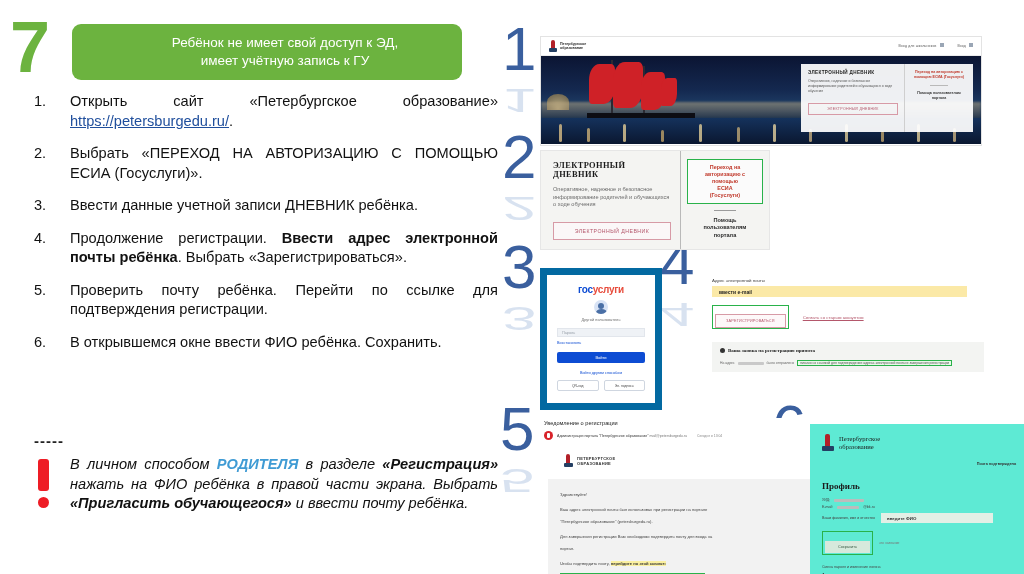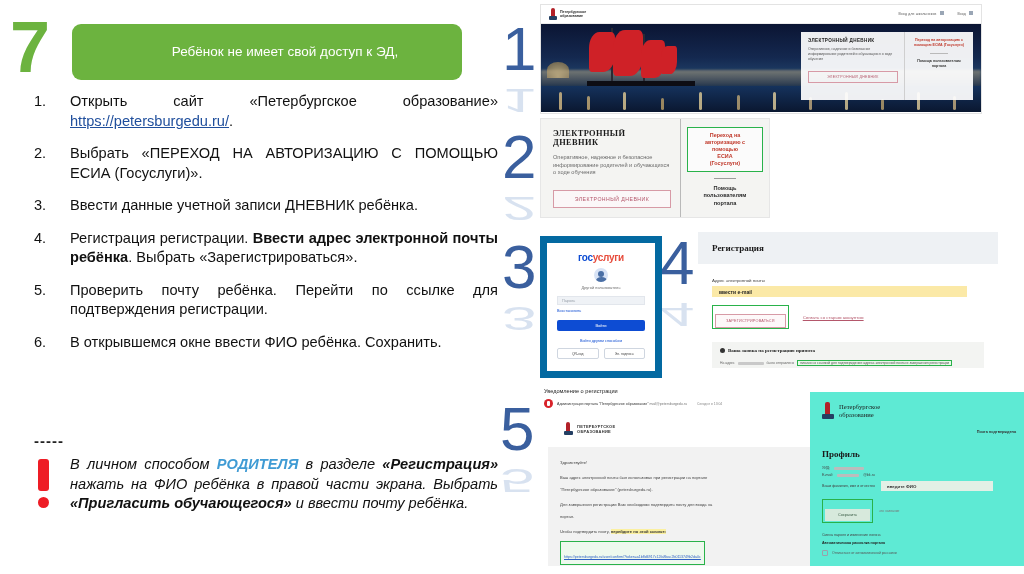--- a/index.html
+++ b/index.html
@@ -60,21 +60,21 @@
   .bignum{
     position:absolute;font-size:62px;line-height:58px;font-weight:400;
     color:#3a5f9e;font-family:"Liberation Sans","DejaVu Sans",sans-serif;
   }
   .bignum::after{
     content:attr(data-g);display:block;
     transform:scaleY(-0.55);opacity:.30;
     color:#7fa0cf;margin-top:-6px;
   }
 
-  .shot{position:absolute;background:#fff;overflow:hidden;}
+  .shot{position:absolute;background:#fff;overflow:hidden;margin-top:32px;}
 
   
   #shot1{left:40px;top:4px;width:440px;height:108px;border:1px solid #e3e3e3;}
   .pe-header{height:18px;background:#fff;position:relative;border-bottom:1px solid #ececec;}
   .pe-logo{position:absolute;left:8px;top:3px;display:flex;align-items:center;gap:3px;}
   .pe-logo .mark{
     width:8px;height:12px;position:relative;
   }
   .pe-logo .mark::before{
     content:"";position:absolute;left:2px;top:0;width:4px;height:9px;
@@ -236,20 +236,21 @@
 
 <div class="slide">
 
   <div class="left">
 
     <div class="step-num">7</div>
 
     <div class="title-banner">
       <div>
         <span>Ребёнок не имеет свой доступ к ЭД,</span>
+        <span>имеет учётную запись к ГУ</span>
       </div>
     </div>
 
     <div class="steps">
 
       <div class="step">
         <div class="mk">1.</div>
         <div class="bd"><i>Открыть сайт «Петербургское образование» </i><a class="lnk" href="#">https://petersburgedu.ru/</a><i>.</i></div>
       </div>
 
@@ -258,21 +259,21 @@
         <div class="bd">Выбрать «ПЕРЕХОД НА АВТОРИЗАЦИЮ С ПОМОЩЬЮ ЕСИА (Госуслуги)».</div>
       </div>
 
       <div class="step">
         <div class="mk">3.</div>
         <div class="bd">Ввести данные учетной записи ДНЕВНИК ребёнка.</div>
       </div>
 
       <div class="step">
         <div class="mk">4.</div>
-        <div class="bd"><i>Регистрация регистрации. </i><i class="b">Ввести адрес электронной почты ребёнка</i><i>. Выбрать «Зарегистрироваться».</i></div>
+        <div class="bd"><i>Продолжение регистрации. </i><i class="b">Ввести адрес электронной почты ребёнка</i><i>. Выбрать «Зарегистрироваться».</i></div>
       </div>
 
       <div class="step">
         <div class="mk">5.</div>
         <div class="bd">Проверить почту ребёнка. Перейти по ссылке для подтверждения регистрации.</div>
       </div>
 
       <div class="step">
         <div class="mk">6.</div>
         <div class="bd">В открывшемся окне ввести ФИО ребёнка. Сохранить.</div>
@@ -392,23 +393,20 @@
         <div class="gu-btn">Войти</div>
         <div class="gu-alt">Войти другим способом</div>
         <div class="gu-row">
           <div>QR-код</div>
           <div>Эл. подпись</div>
         </div>
       </div>
     </div>
 
     <div class="shot" id="shot4">
-      <div class="reg-head">
-        <div class="t">Регистрация</div>
-      </div>
       <div class="reg-body">
         <div class="reg-lab">Адрес электронной почты</div>
         <div class="reg-email">ввести e-mail</div>
         <div class="reg-actions">
           <span class="reg-btn-box">
             <span class="reg-btn">ЗАРЕГИСТРИРОВАТЬСЯ</span>
           </span>
           <span class="reg-link">Связать со старым аккаунтом</span>
         </div>
         <div class="reg-note">

